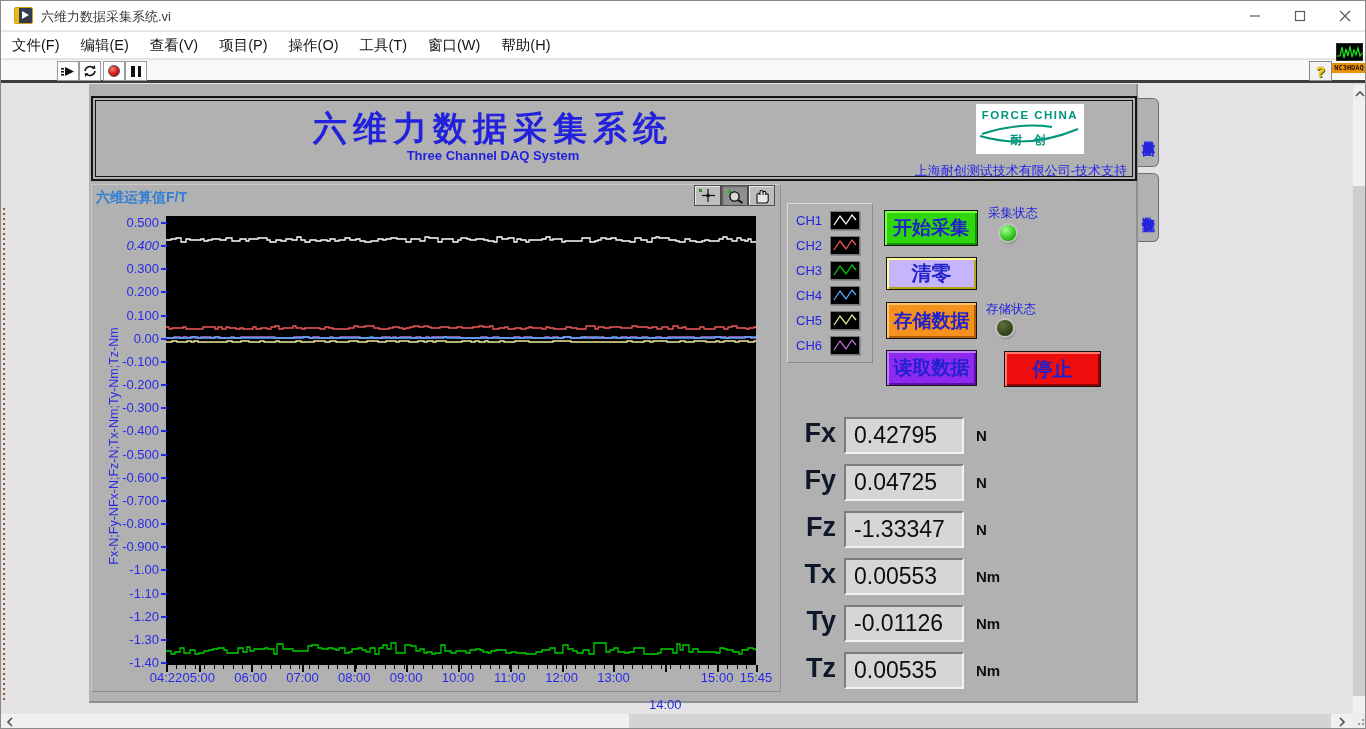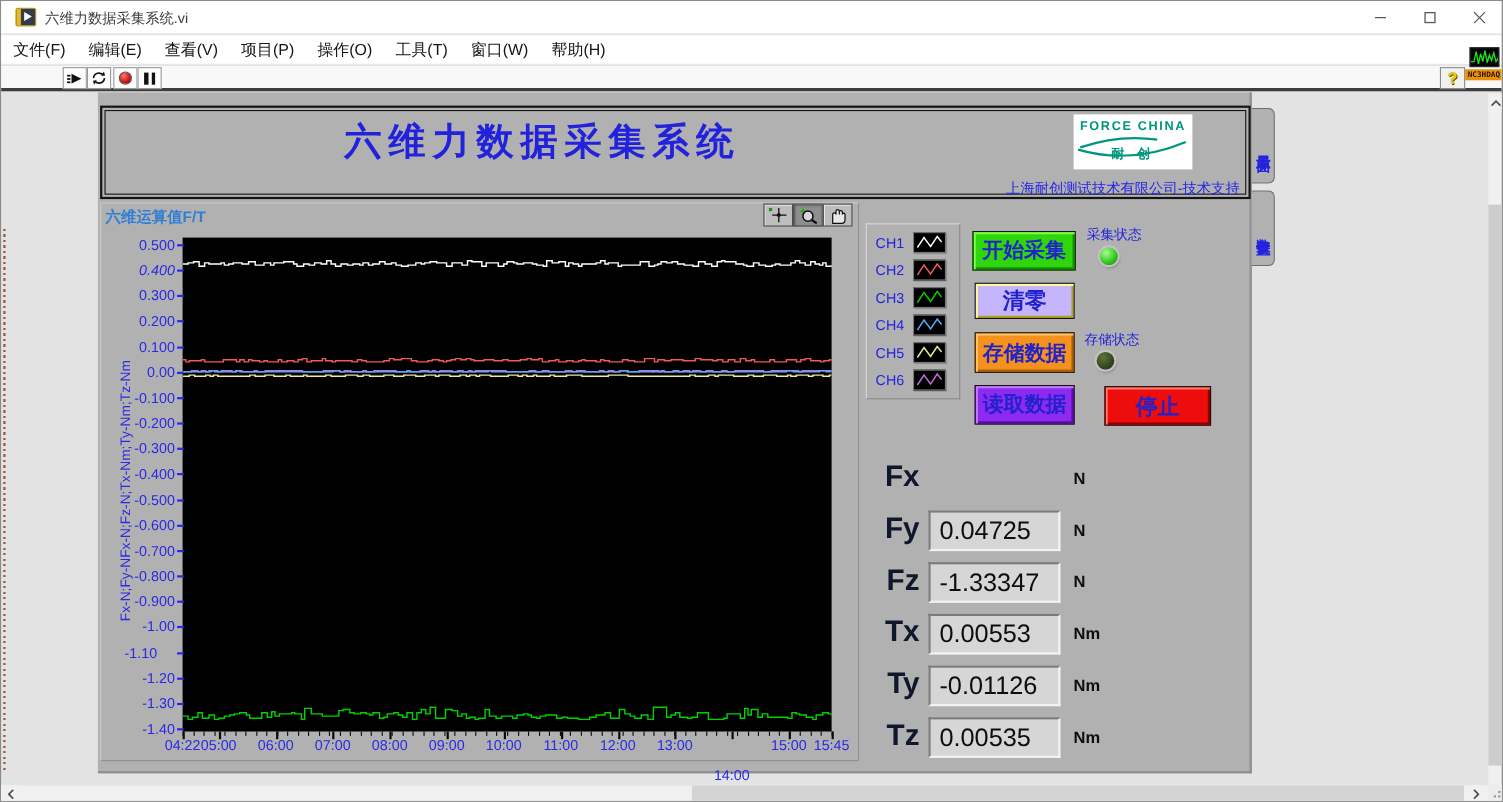--- a/index.html
+++ b/index.html
@@ -161,20 +161,21 @@
     </div>
     <div class="tag">NC3HDAQ</div>
   </div>
 
   <div class="panel"></div>
   <div class="panel-dotted-edge"></div>
 
   <div class="header-box">
     <div class="inner"></div>
     <div class="main-title">六维力数据采集系统</div>
+    <div class="sub-title">Three Channel DAQ System</div>
     <div class="logo">
       <div class="l1">FORCE CHINA</div>
       <svg style="position:absolute;left:2px;top:16px;" width="104" height="30" viewBox="0 0 104 30">
           <path d="M4 14 Q40 2 74 7" stroke="#00957d" stroke-width="2" fill="none"></path>
           <path d="M2 16 Q50 30 100 9" stroke="#00957d" stroke-width="2" fill="none"></path>
         </svg>
       <div class="l2">耐 创</div>
     </div>
     <div class="support-text">上海耐创测试技术有限公司-技术支持</div>
   </div>
@@ -247,21 +248,21 @@
       <div class="ytick-label" style="left: 96px; top: 468.737px;">-0.600</div>
       <div class="ytick-dash" style="left: 160px; top: 475.737px;"></div>
       <div class="ytick-label" style="left: 96px; top: 491.895px;">-0.700</div>
       <div class="ytick-dash" style="left: 160px; top: 498.895px;"></div>
       <div class="ytick-label" style="left: 96px; top: 515.053px;">-0.800</div>
       <div class="ytick-dash" style="left: 160px; top: 522.053px;"></div>
       <div class="ytick-label" style="left: 96px; top: 538.211px;">-0.900</div>
       <div class="ytick-dash" style="left: 160px; top: 545.211px;"></div>
       <div class="ytick-label" style="left: 96px; top: 561.368px;">-1.00</div>
       <div class="ytick-dash" style="left: 160px; top: 568.368px;"></div>
-      <div class="ytick-label" style="left: 96px; top: 584.526px; text-align: center;">-1.10</div>
+      <div class="ytick-label" style="left: 96px; top: 584.526px;">-1.10</div>
       <div class="ytick-dash" style="left: 160px; top: 591.526px;"></div>
       <div class="ytick-label" style="left: 96px; top: 607.684px;">-1.20</div>
       <div class="ytick-dash" style="left: 160px; top: 614.684px;"></div>
       <div class="ytick-label" style="left: 96px; top: 630.842px;">-1.30</div>
       <div class="ytick-dash" style="left: 160px; top: 637.842px;"></div>
       <div class="ytick-label" style="left: 96px; top: 654px;">-1.40</div>
       <div class="ytick-dash" style="left: 160px; top: 661px;"></div>
     </div>
   <div class="xtick-row" id="xtickrow">
       <div class="xtick" style="left: 0px; height: 4px;"></div>
@@ -401,20 +402,21 @@
   <div class="btn3d btn-store">存储数据</div>
   <div class="btn3d btn-read">读取数据</div>
   <div class="btn3d btn-stop">停止</div>
 
   <div class="status-label" style="left:987px;top:204px;">采集状态</div>
   <div class="led on" style="left:999px;top:224px;"></div>
   <div class="status-label" style="left:985px;top:300px;">存储状态</div>
   <div class="led off" style="left:996px;top:319px;"></div>
 
   <div class="ro-label" style="left:760px;top:417px;">Fx</div>
+  <div class="ro-box" style="left:843px;top:416px;">0.42795</div>
   <div class="ro-unit" style="left:975px;top:426px;">N</div>
 
   <div class="ro-label" style="left:760px;top:464px;">Fy</div>
   <div class="ro-box" style="left:843px;top:463px;">0.04725</div>
   <div class="ro-unit" style="left:975px;top:473px;">N</div>
 
   <div class="ro-label" style="left:760px;top:511px;">Fz</div>
   <div class="ro-box" style="left:843px;top:510px;">-1.33347</div>
   <div class="ro-unit" style="left:975px;top:520px;">N</div>
 

